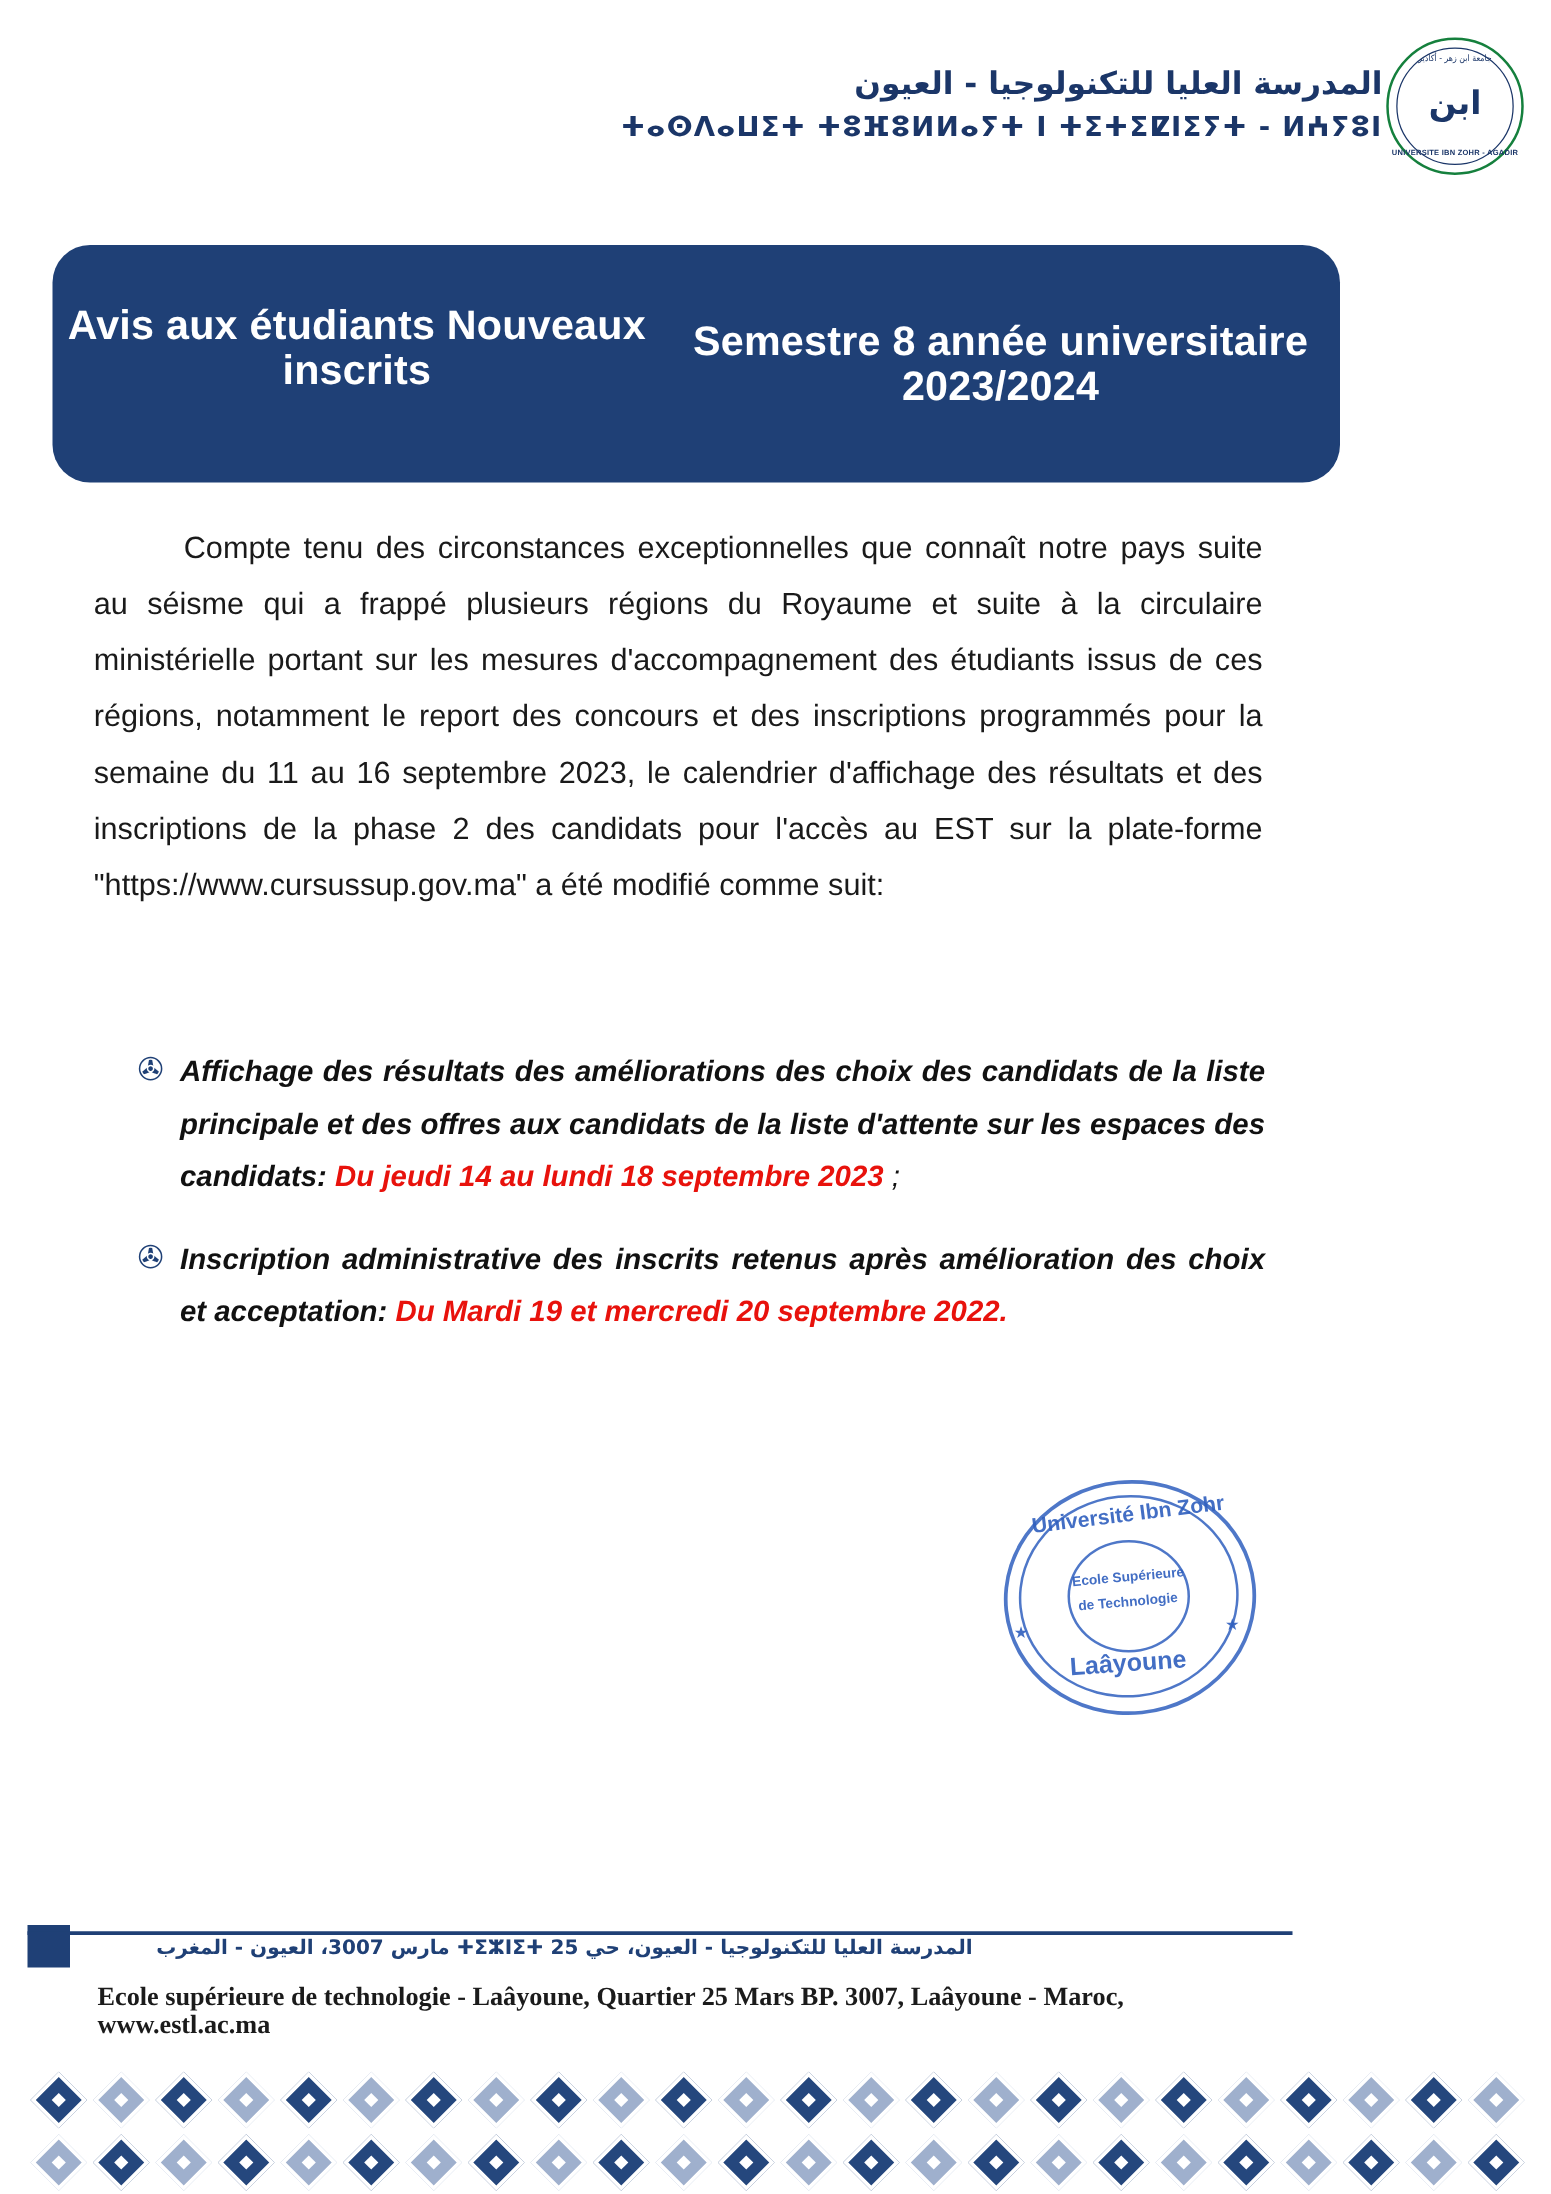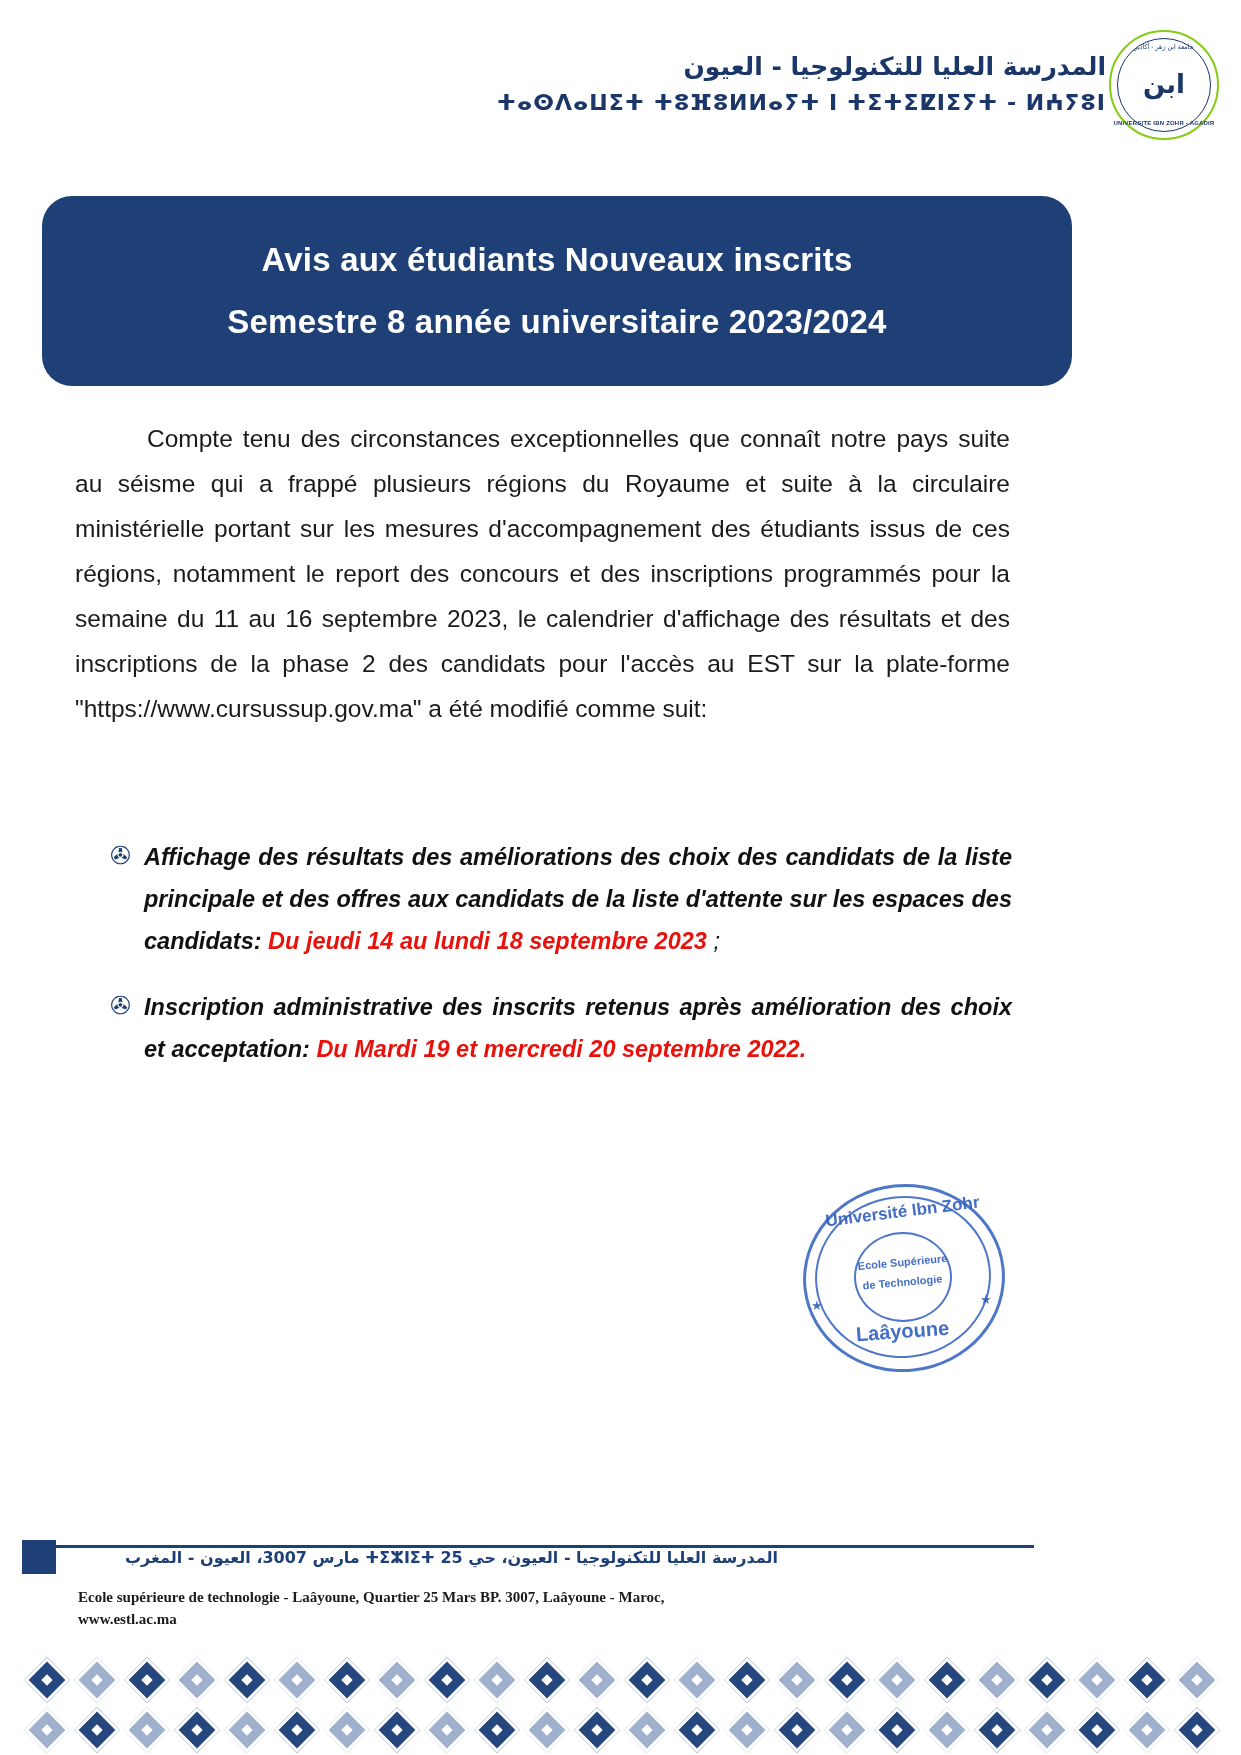--- a/index.html
+++ b/index.html
@@ -56,21 +56,21 @@
     letter-spacing: 0.6px;
     margin-top: 6px;
   }
   .logo-seal {
     position: absolute;
     right: 22px;
     top: 10px;
     width: 110px;
     height: 110px;
     border-radius: 50%;
-    border: 2px solid #84cc16;
+    border: 2px solid #15803d;
     background: #ffffff;
     box-sizing: border-box;
   }
   .logo-seal::before {
     content: "";
     position: absolute;
     left: 6px; top: 6px; right: 6px; bottom: 6px;
     border-radius: 50%;
     border: 1px solid #1b3668;
   }
@@ -111,21 +111,21 @@
   
   .banner {
     position: absolute;
     left: 42px;
     top: 196px;
     width: 1030px;
     height: 190px;
     background: #1f4076;
     border-radius: 30px;
     display: flex;
-    flex-direction: column;
+    flex-direction: row;
     align-items: center;
     justify-content: center;
     box-sizing: border-box;
   }
   .banner-line {
     color: #ffffff;
     font-size: 33px;
     font-weight: bold;
     letter-spacing: 0.2px;
     line-height: 1.1;
@@ -300,21 +300,21 @@
     color: #1f4076;
     direction: rtl;
     text-align: right;
   }
   .footer-fr {
     position: absolute;
     left: 78px;
     top: 1586px;
     width: 900px;
     font-family: "Liberation Serif", serif;
-    font-size: 15px;
+    font-size: 21px;
     font-weight: bold;
     color: #1b1b1b;
     line-height: 22px;
   }
 
   
   .ornament {
     position: absolute;
     left: 22px;
     top: 1655px;

